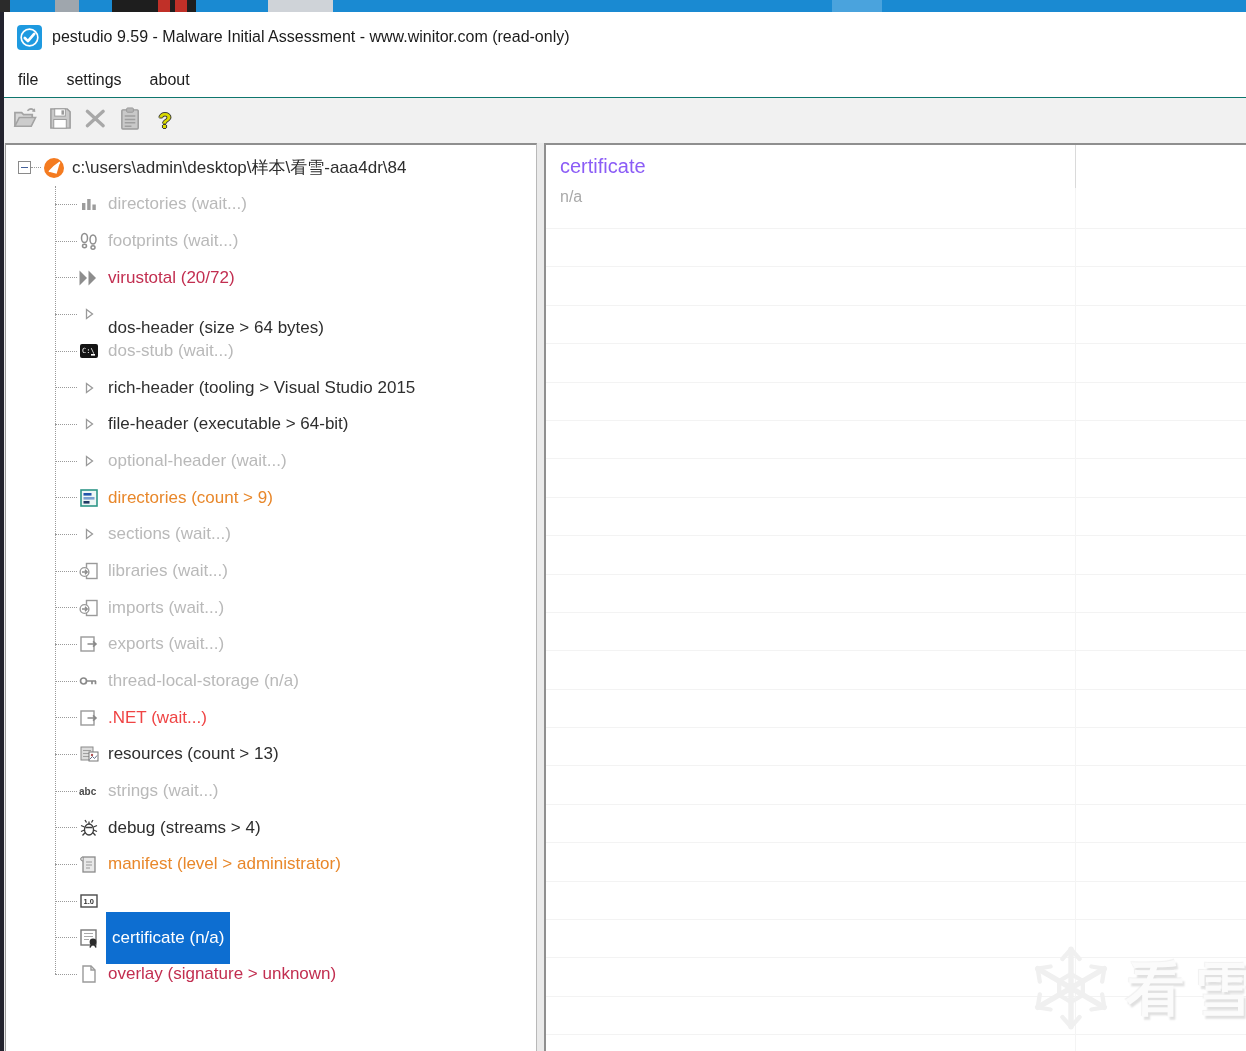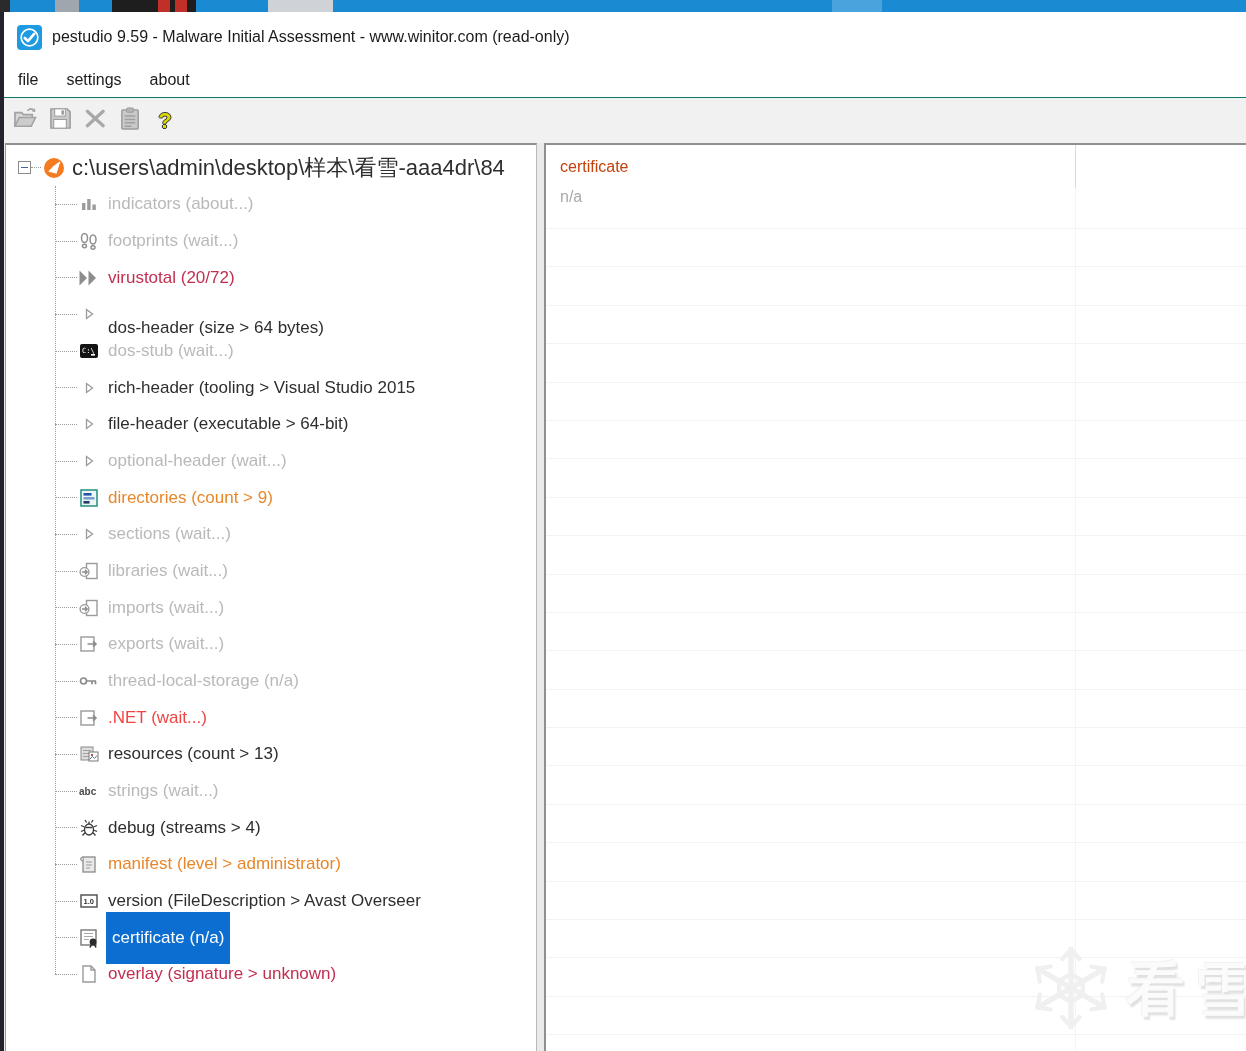--- a/index.html
+++ b/index.html
@@ -46,33 +46,33 @@
   .tree{position:relative;padding-top:4px;}
   .vguide{position:absolute;left:49px;top:41px;height:788px;width:0;border-left:1px dotted #9a9a9a;}
   .tree-root{display:flex;align-items:center;height:37px;padding-left:12px;white-space:nowrap;}
   .expander{width:13px;height:13px;box-sizing:border-box;border:1px solid #8a8a8a;background:#fff;
             position:relative;flex:0 0 auto;}
   .expander::after{content:"";position:absolute;left:2px;top:5px;width:7px;height:1px;background:#44619b;}
   .dot-h{width:10px;border-top:1px dotted #9a9a9a;flex:0 0 auto;}
   .ticon{width:22px;height:22px;flex:0 0 auto;display:flex;align-items:center;justify-content:center;}
   .ticon svg{width:22px;height:22px;}
   .tree-root .ticon{margin-left:2px;}
-  .root-label{margin-left:7px;font-size:22px;color:#2e2e2e;}
+  .root-label{margin-left:7px;font-size:17px;color:#2e2e2e;}
   .tree-row{display:flex;align-items:center;height:36.68px;padding-left:49px;white-space:nowrap;}
   .guide{width:22px;border-top:1px dotted #9a9a9a;flex:0 0 auto;}
   .tree-row .ticon{margin-left:1px;}
   .tlabel{margin-left:8px;font-size:17px;}
   .tlabel.selected{padding:16px 6px;margin-left:6px;}
 
   
   .detail-panel{position:absolute;left:544px;top:143px;width:702px;height:908px;background:#fff;
                 border-top:2px solid #8f8f8f;border-left:2px solid #8f8f8f;
                 overflow:hidden;box-sizing:border-box;}
   .dheader{height:43px;display:flex;align-items:center;}
-  .dheader .htext{margin-left:14px;font-size:16px;color:#c2410c;}
+  .dheader .htext{margin-left:14px;font-size:20px;color:#8b5cf6;}
   .col-div-head{position:absolute;left:529px;top:0;width:1px;height:43px;background:#dadada;}
   .col-div-body{position:absolute;left:529px;top:43px;width:1px;height:863px;background:#f4f4f4;}
   .drow{height:37.4px;border-bottom:1px solid #f3f3f3;display:flex;align-items:flex-start;}
   .drow.first{height:40px;}
   .drow .val{margin-left:14px;font-size:16px;color:#a9a9a9;}
 
   
   .watermark{position:absolute;left:482px;top:800px;display:flex;align-items:center;gap:12px;
              pointer-events:none;}
   .watermark svg{width:86px;height:86px;}
@@ -174,21 +174,21 @@
       <div id="tree-items">
           <div class="tree-row">
             <span class="guide"></span>
             <span class="ticon">
               <svg viewBox="0 0 22 22">
                 <rect x="4" y="10" width="3.4" height="7" fill="#9c9c9c"></rect>
                 <rect x="9.2" y="6" width="3.4" height="11" fill="#9c9c9c"></rect>
                 <rect x="14.4" y="11.5" width="3.4" height="5.5" fill="#9c9c9c"></rect>
               </svg>
             </span>
-            <span class="tlabel" style="color: rgb(185, 185, 185);">indicators (about...)</span>
+            <span class="tlabel" style="color: rgb(185, 185, 185);">directories (wait...)</span>
           </div>
           <div class="tree-row">
             <span class="guide"></span>
             <span class="ticon">
               <svg viewBox="0 0 22 22" fill="none" stroke="#8f8f8f" stroke-width="1.5">
                 <ellipse cx="6.5" cy="8" rx="3" ry="4.6"></ellipse>
                 <ellipse cx="6.5" cy="16" rx="2" ry="1.7"></ellipse>
                 <ellipse cx="15" cy="9.5" rx="3" ry="4.6"></ellipse>
                 <ellipse cx="15" cy="17.5" rx="2" ry="1.7"></ellipse>
               </svg>
@@ -369,21 +369,20 @@
             <span class="tlabel" style="color: rgb(232, 135, 42);">manifest (level &gt; administrator)</span>
           </div>
           <div class="tree-row">
             <span class="guide"></span>
             <span class="ticon">
               <svg viewBox="0 0 22 22">
                 <rect x="3" y="5" width="16" height="12" fill="#ffffff" stroke="#4a4a4a" stroke-width="1.4"></rect>
                 <text x="5.5" y="14" font-size="7.5" font-weight="bold" fill="#333333">1.0</text>
               </svg>
             </span>
-            <span class="tlabel" style="color: rgb(46, 46, 46);">version (FileDescription &gt; Avast Overseer</span>
           </div>
           <div class="tree-row">
             <span class="guide"></span>
             <span class="ticon">
               <svg viewBox="0 0 22 22">
                 <rect x="3" y="3" width="15" height="15" fill="#ffffff" stroke="#777777" stroke-width="1.4"></rect>
                 <path d="M6 6.5 h9 M6 9.5 h9 M6 12.5 h5" stroke="#aaaaaa" fill="none"></path>
                 <circle cx="15" cy="15" r="3.4" fill="#2b2b2b"></circle>
                 <path d="M13.5 17.5 l-1.5 3 M16.5 17.5 l1.5 3" stroke="#2b2b2b" stroke-width="1.6"></path>
               </svg>

